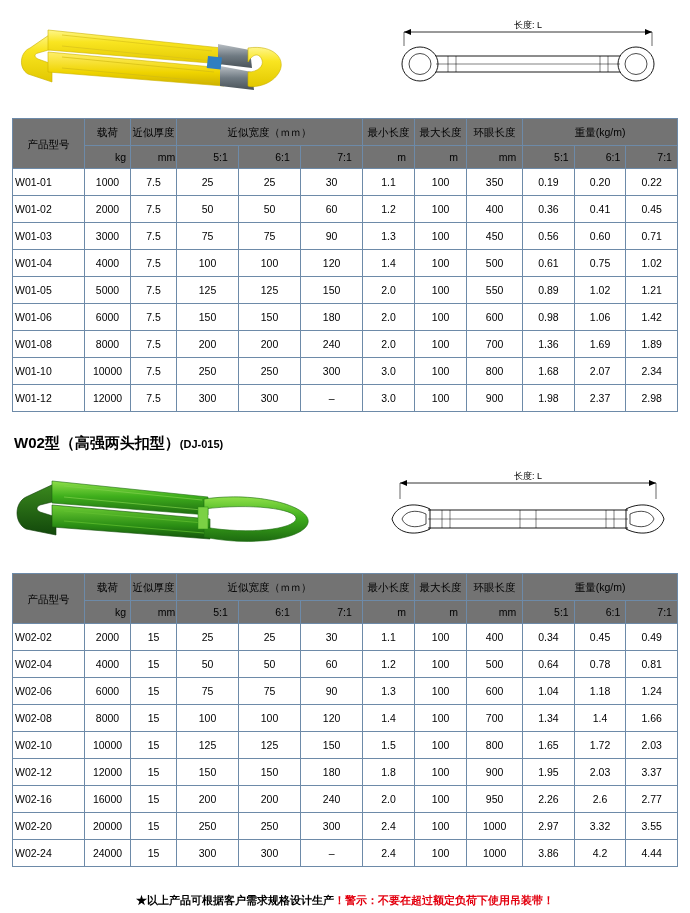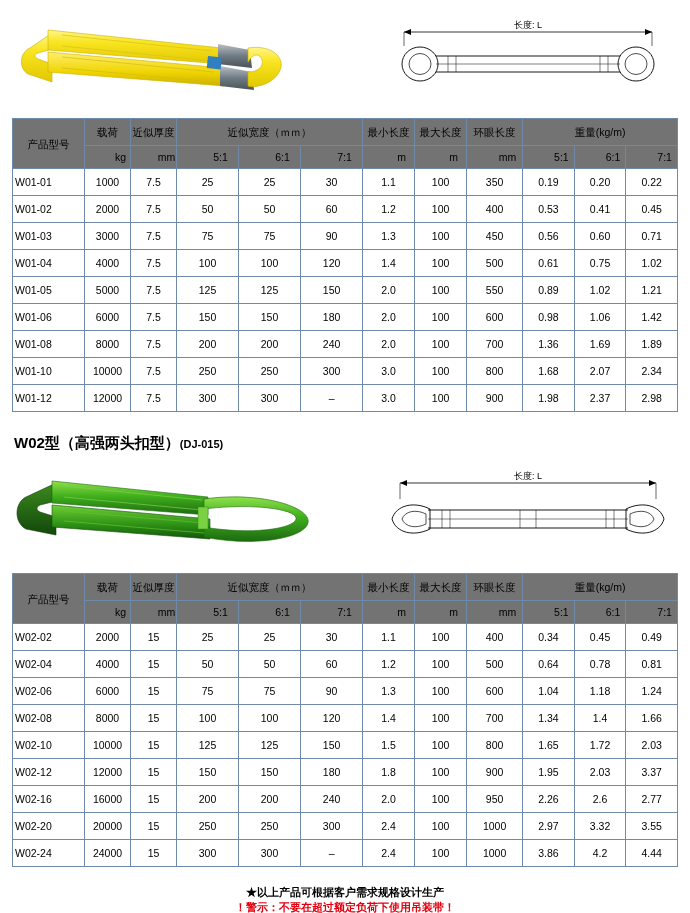--- a/index.html
+++ b/index.html
@@ -59,21 +59,20 @@
   .footer {
     position: absolute;
     left: 0; right: 0;
     bottom: 4px;
     height: 22px;
     display: flex;
     align-items: center;
     justify-content: center;
     font-size: 11px;
     font-weight: bold;
-    flex-direction: column;
   }
   .footer .note { color: #000; }
   .footer .warn { color: #e3000f; }
 
   svg { display: block; }
 </style>
 </head>
 <body>
 
 <div class="page">
@@ -192,21 +191,21 @@
         <tr>
           <td class="first">W01-02</td>
           <td>2000</td>
           <td>7.5</td>
           <td>50</td>
           <td>50</td>
           <td>60</td>
           <td>1.2</td>
           <td>100</td>
           <td>400</td>
-          <td>0.53</td>
+          <td>0.36</td>
           <td>0.41</td>
           <td>0.45</td>
         </tr>
         <tr>
           <td class="first">W01-03</td>
           <td>3000</td>
           <td>7.5</td>
           <td>75</td>
           <td>75</td>
           <td>90</td>

